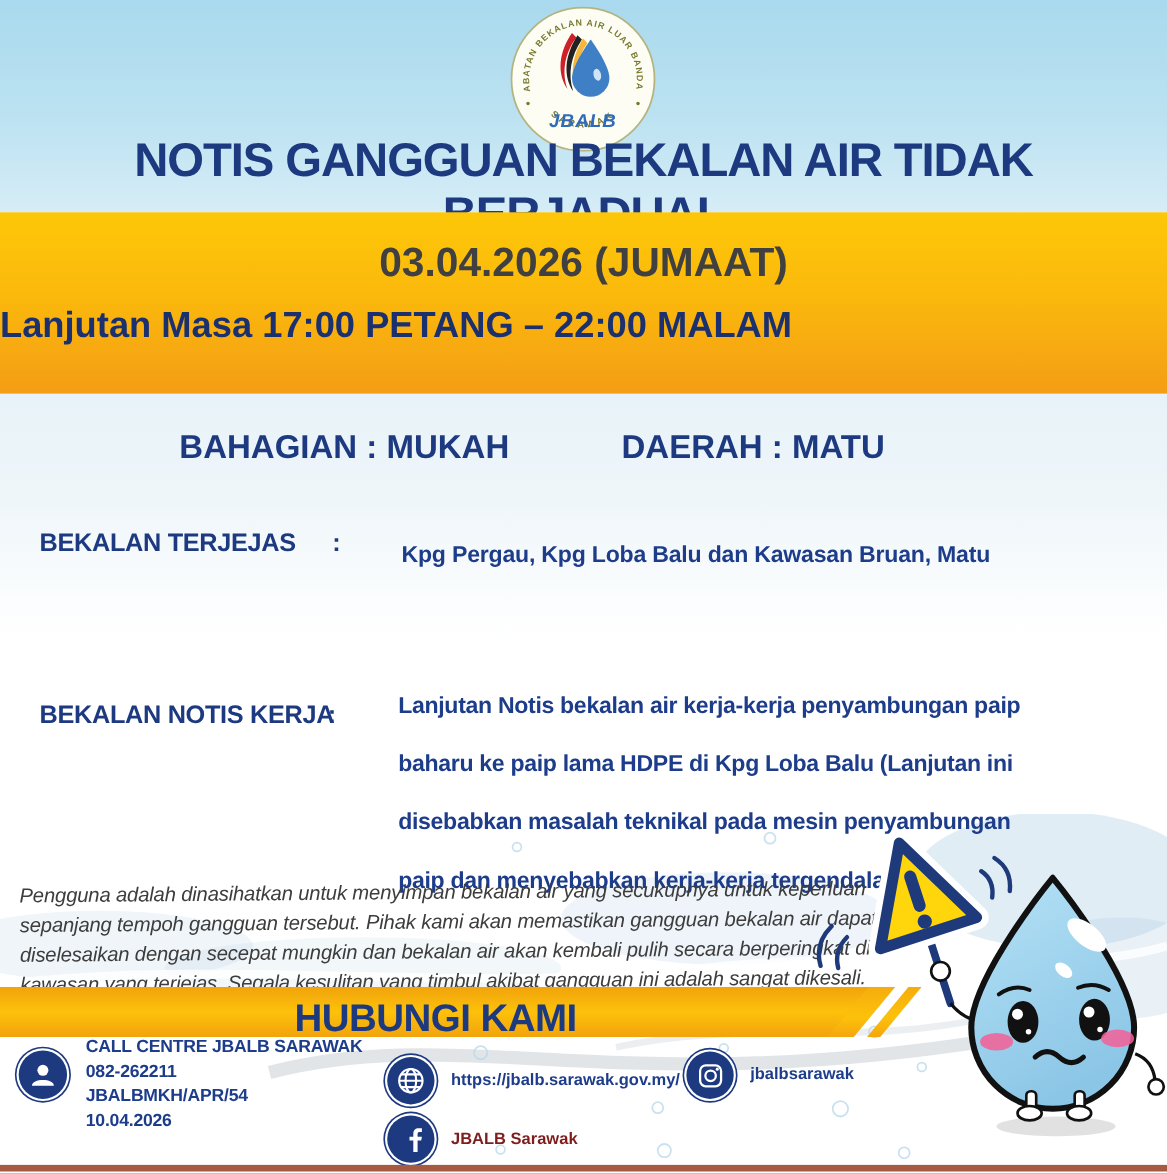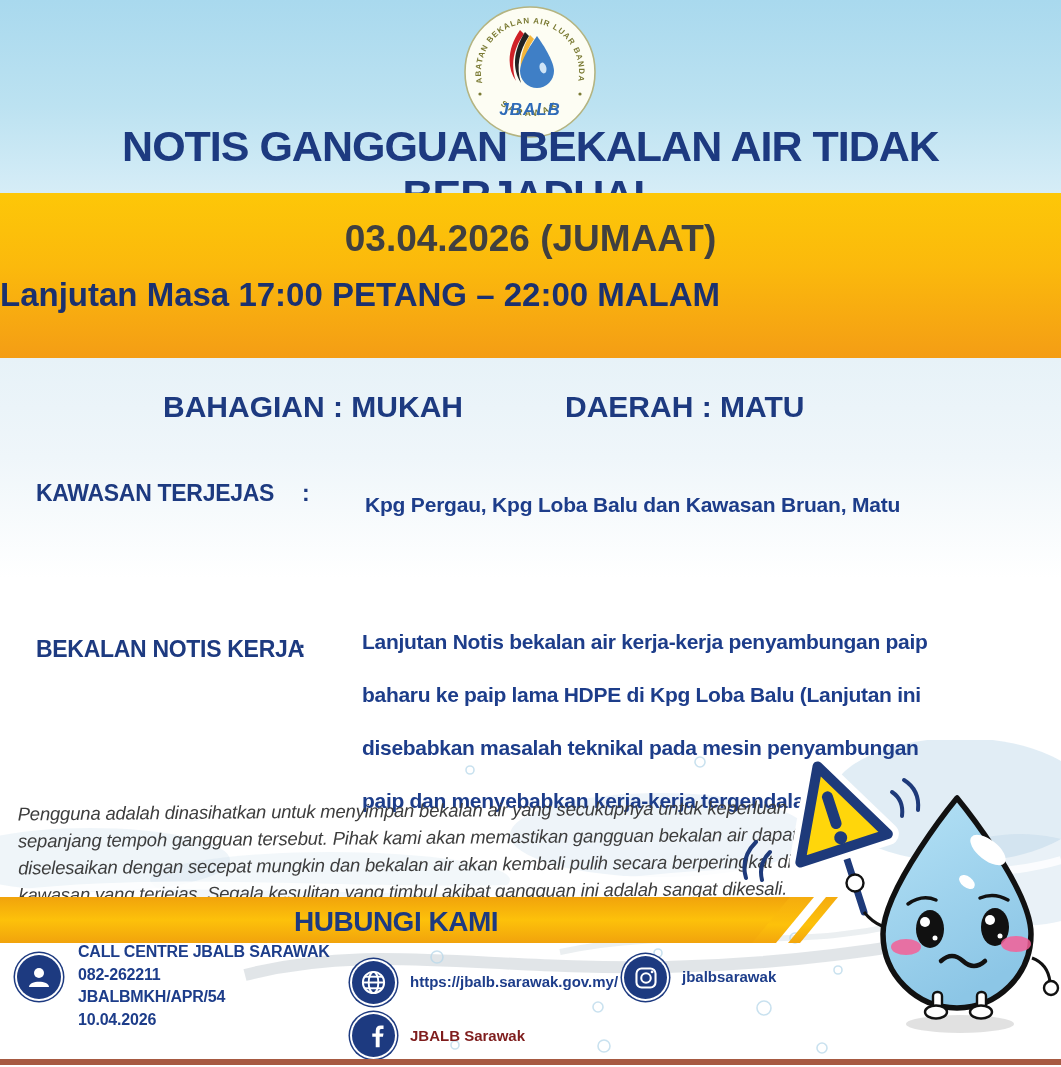--- a/index.html
+++ b/index.html
@@ -62,21 +62,21 @@
     clip-path:polygon(0 0,100% 0,calc(100% - 36px) 100%,0 100%);
   }
   .band-stripe{
     position:absolute;top:0;height:46px;
     background:linear-gradient(180deg,#f5ac0e 0%,#fdc10a 60%,#f3a60d 100%);
   }
   .stripe-1{left:752px;width:66px;clip-path:polygon(38px 0,62px 0,24px 100%,0 100%);}
   .stripe-2{left:786px;width:52px;clip-path:polygon(40px 0,52px 0,14px 100%,2px 100%);}
   .hubungi{
     position:absolute;left:0;top:9px;width:792px;text-align:center;
-    font-size:28px;font-weight:bold;color:#1d3a80;letter-spacing:-0.5px;
+    font-size:35px;font-weight:bold;color:#1d3a80;letter-spacing:-0.5px;
   }
   
   .cc-text{left:78px;top:941px;}
   .cc-line{font-size:16px;font-weight:bold;color:#1d3d8a;line-height:22.5px;letter-spacing:-0.2px;}
   .icon-badge{
     border-radius:50%;background:#1d3a80;display:flex;align-items:center;justify-content:center;
     box-shadow:0 0 0 2px #ffffff,0 0 0 3.5px #1d3a80;
   }
   .website-text{left:410px;top:973px;font-size:15px;font-weight:bold;color:#1d3d8a;}
   .ig-text{left:682px;top:968px;font-size:15px;font-weight:bold;color:#1d3d8a;}
@@ -142,21 +142,21 @@
         <circle cx="795" cy="198" r="5"></circle>
       <circle cx="764" cy="268" r="7"></circle>
         <circle cx="822" cy="308" r="5"></circle>
       <circle cx="838" cy="230" r="4"></circle>
         <circle cx="700" cy="22" r="5"></circle>
       <circle cx="470" cy="30" r="4"></circle>
         <circle cx="340" cy="165" r="3"></circle>
     </g>
   </svg>
 
-  <div class="abs row-label kawasan-label">KAWASAN TERJEJAS</div>
+  <div class="abs row-label kawasan-label">BEKALAN TERJEJAS</div>
   <div class="abs row-colon kawasan-colon">:</div>
   <div class="abs kawasan-value">Kpg Pergau, Kpg Loba Balu dan Kawasan Bruan, Matu</div>
 
   <div class="abs row-label huraian-label">BEKALAN NOTIS KERJA</div>
   <div class="abs row-colon huraian-colon">:</div>
   <div class="abs huraian-lines">
     <div class="huraian-line">Lanjutan Notis bekalan air kerja-kerja penyambungan paip</div>
     <div class="huraian-line">baharu ke paip lama HDPE di Kpg Loba Balu (Lanjutan ini</div>
     <div class="huraian-line">disebabkan masalah teknikal pada mesin penyambungan</div>
     <div class="huraian-line">paip dan menyebabkan kerja-kerja tergendala</div>

